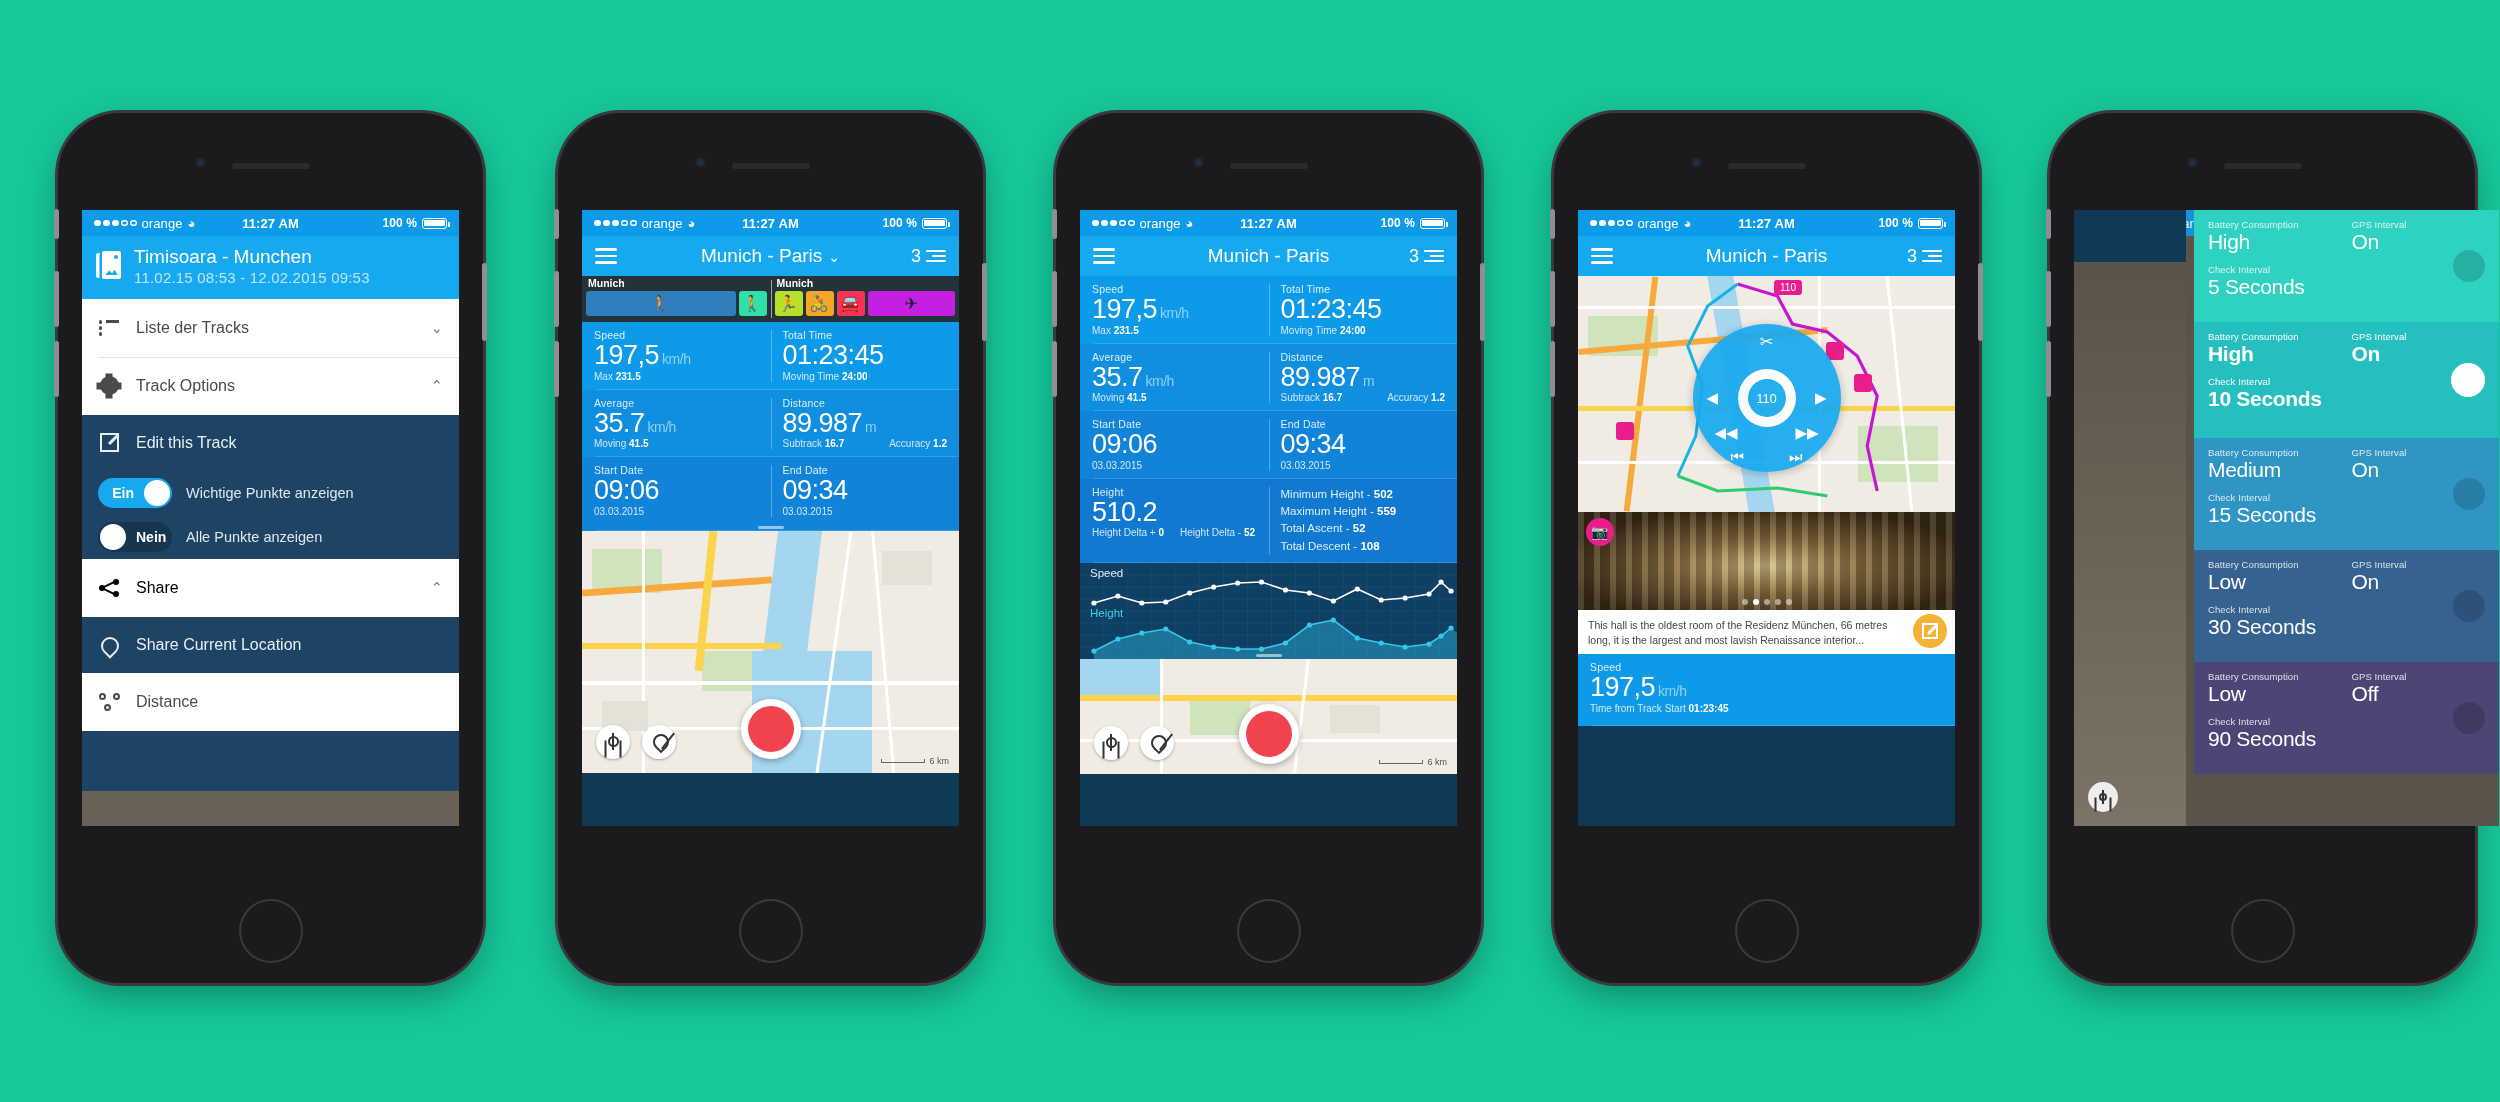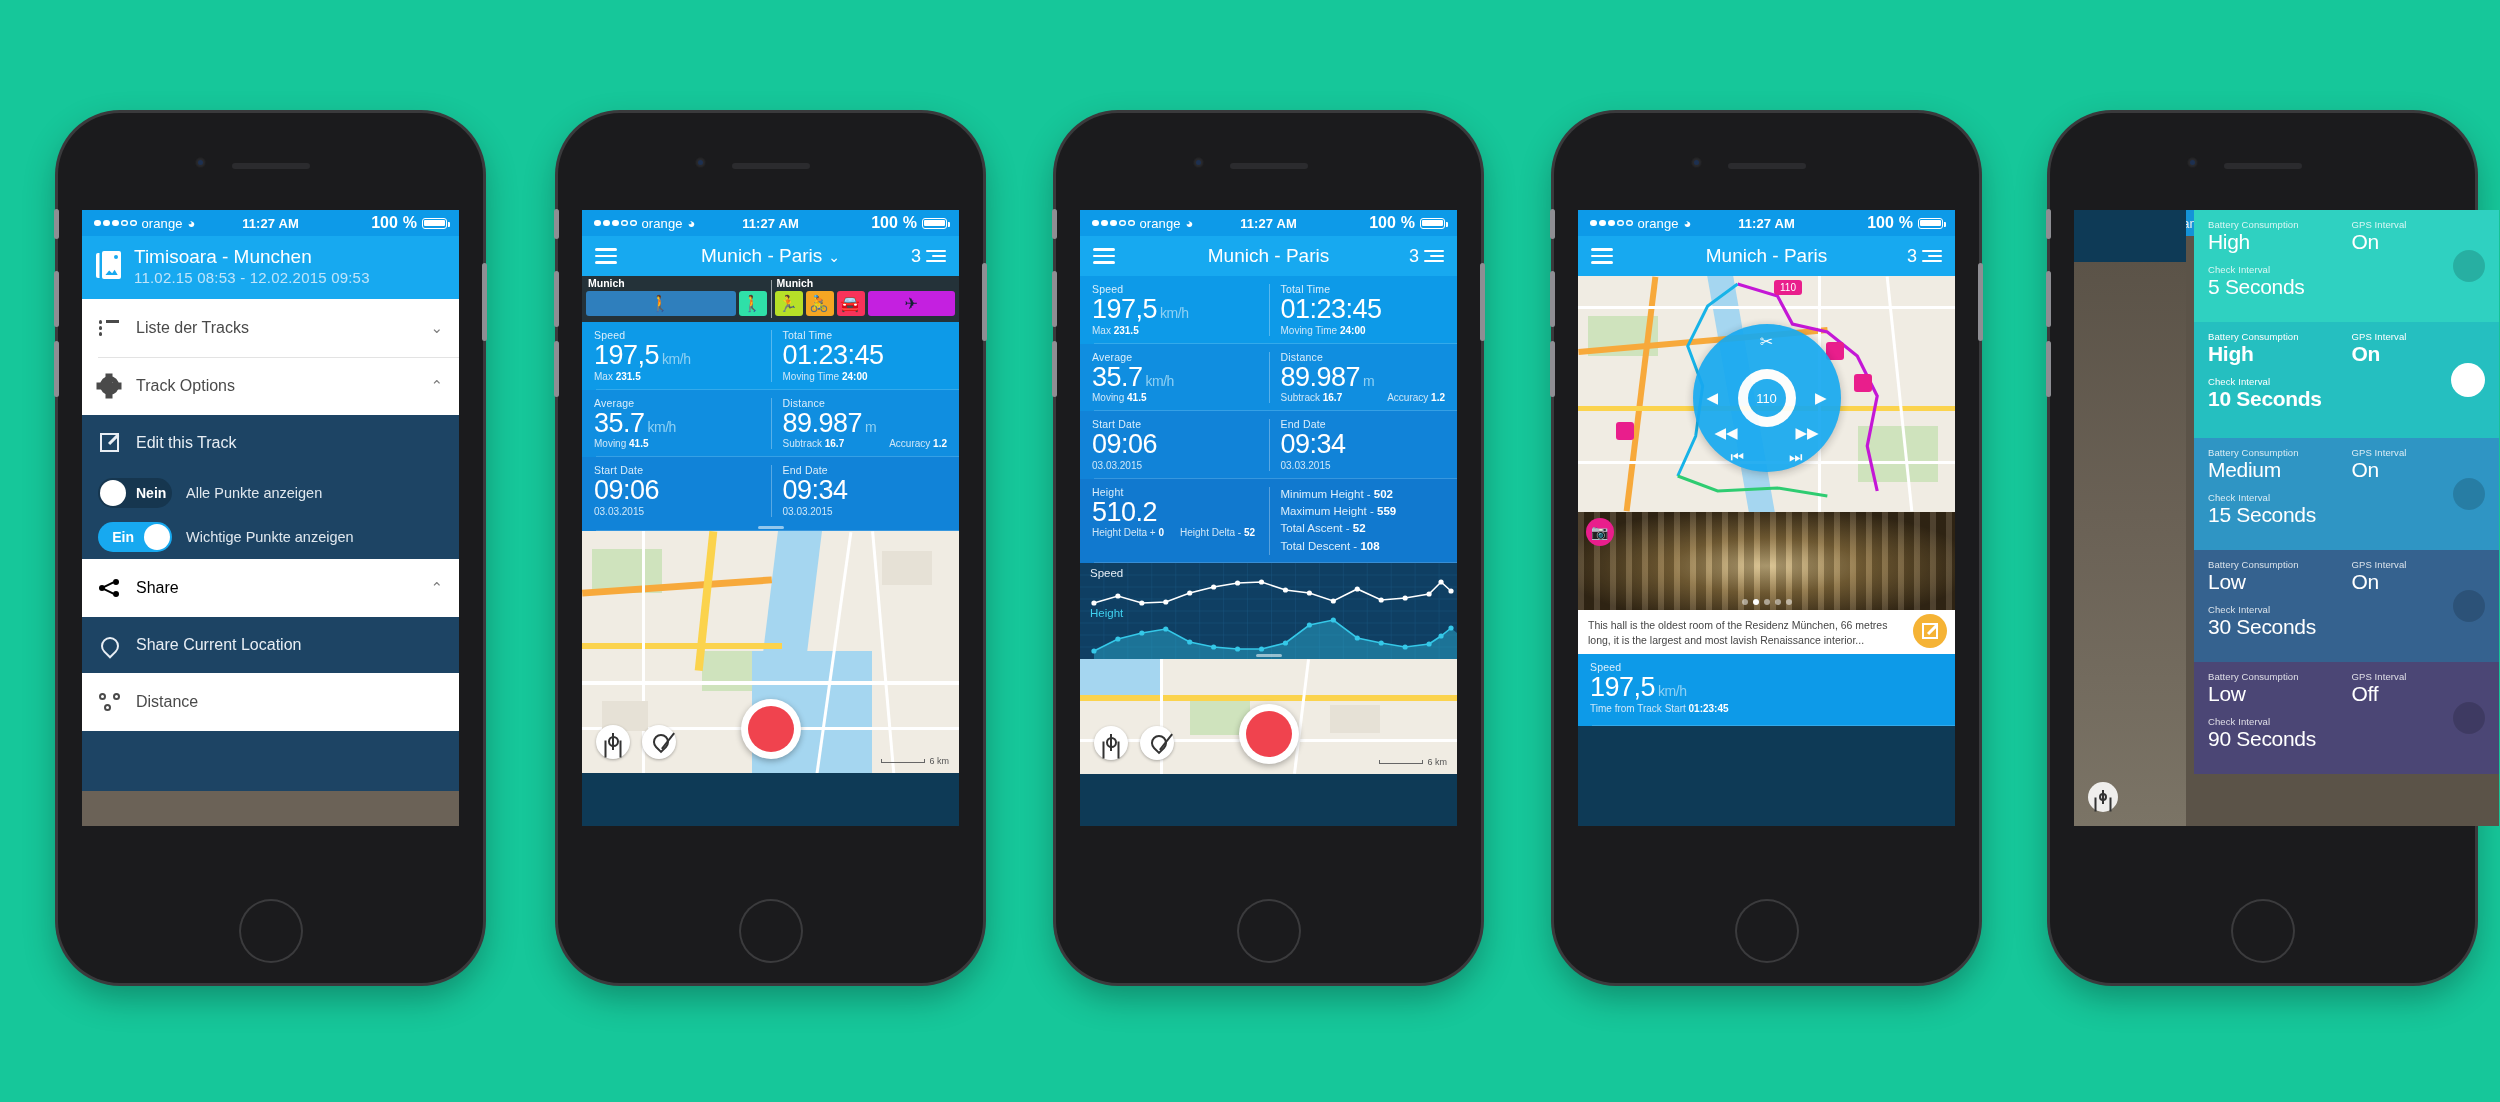--- a/index.html
+++ b/index.html
@@ -50,21 +50,21 @@
     height: 26px; background: #0d9ae8; color: #fff;
     display: flex; align-items: center; padding: 0 12px;
     font-size: 13px; font-weight: bold; letter-spacing: .1px; position: relative;
   }
   .sb-left { display: flex; align-items: center; gap: 5px; text-align: center; }
   .dots { display: flex; gap: 2.5px; align-items: center; }
   .dots i { width: 6.5px; height: 6.5px; border-radius: 50%; background: #fff; display: block; }
   .dots i.o { background: transparent; box-shadow: inset 0 0 0 1.4px #fff; }
   .carrier { font-size: 13px; font-weight: normal; }
   .sb-time { position: absolute; left: 0; right: 0; text-align: center; font-size: 13px; }
-  .sb-right { margin-left: auto; display: flex; align-items: center; gap: 5px; font-size: 16px; }
+  .sb-right { margin-left: auto; display: flex; align-items: center; gap: 5px; font-size: 12px; }
   .batt { width: 25px; height: 11px; border: 1.4px solid #fff; border-radius: 3px; position: relative; }
   .batt::after { content:""; position:absolute; right:-4px; top:3px; width:2px; height:5px; background:#fff; border-radius:0 1px 1px 0; }
   .batt i { position:absolute; inset:1.4px; background:#fff; border-radius:1px; display:block; }
   .wifi { font-size: 13px; line-height: 1; }
 
   
   .navbar {
     height: 40px; background: #17a9f0; color: #fff;
     display: flex; align-items: center; padding: 0 13px; position: relative;
   }
@@ -344,32 +344,32 @@
       </div>
 
       <div class="menu-dark">
         <div class="menu-row">
           <span class="m-ico">
               <span class="ico-edit"></span>
             </span>
           <span>Edit this Track</span>
         </div>
         <div class="toggle-row">
+          <span class="tgl on">
+            <span class="lbl">Ein</span>
+            <span class="knob"></span>
+          </span>
+          <span class="toggle-text">Wichtige Punkte anzeigen</span>
+        </div>
+        <div class="toggle-row">
           <span class="tgl off">
             <span class="knob"></span>
             <span class="lbl">Nein</span>
           </span>
           <span class="toggle-text">Alle Punkte anzeigen</span>
-        </div>
-        <div class="toggle-row">
-          <span class="tgl on">
-            <span class="lbl">Ein</span>
-            <span class="knob"></span>
-          </span>
-          <span class="toggle-text">Wichtige Punkte anzeigen</span>
         </div>
       </div>
 
       <div class="menu-share-white">
         <div class="menu-row">
           <span class="m-ico">
               <span class="ico-share">
                 <i></i>
                 <i></i>
                 <i></i>

